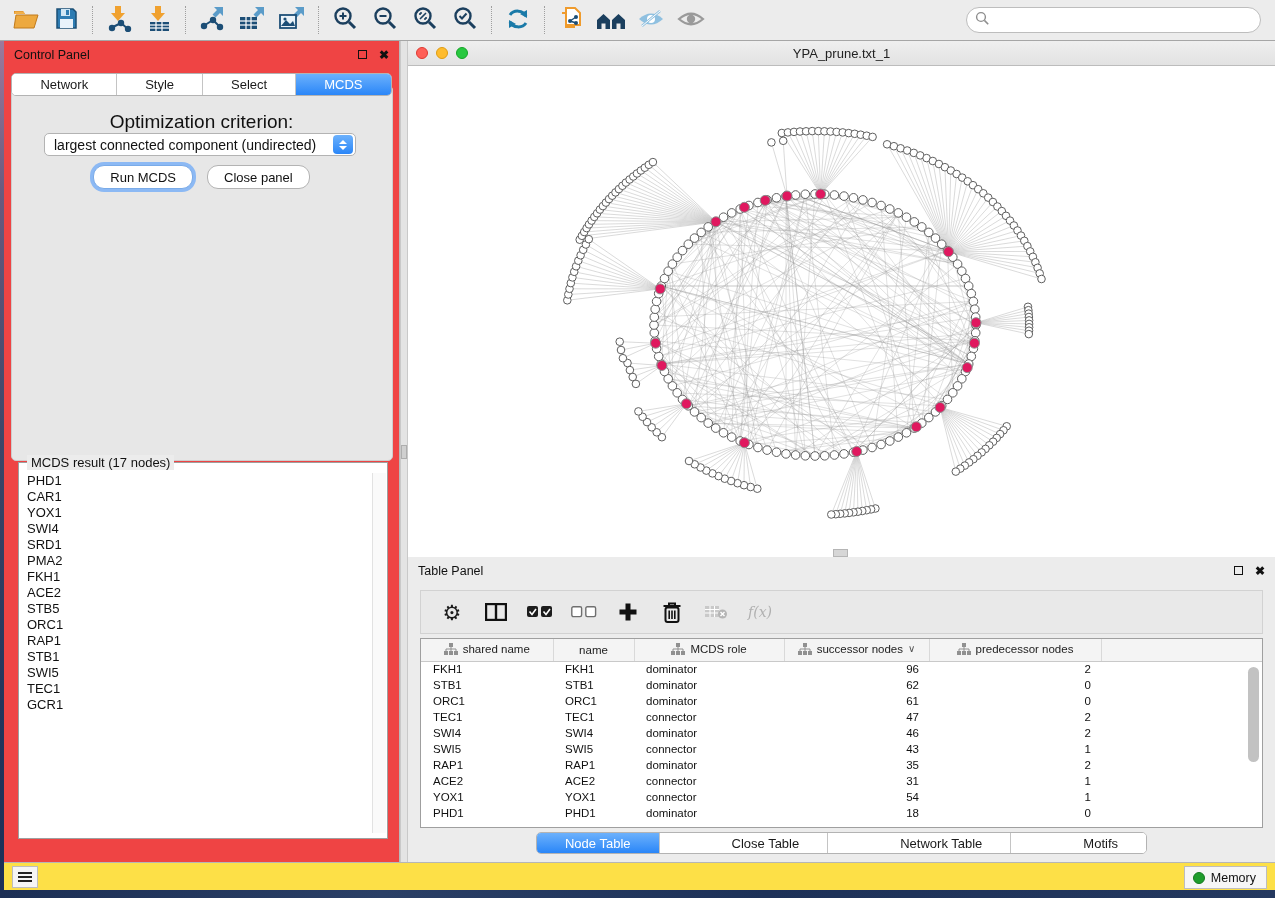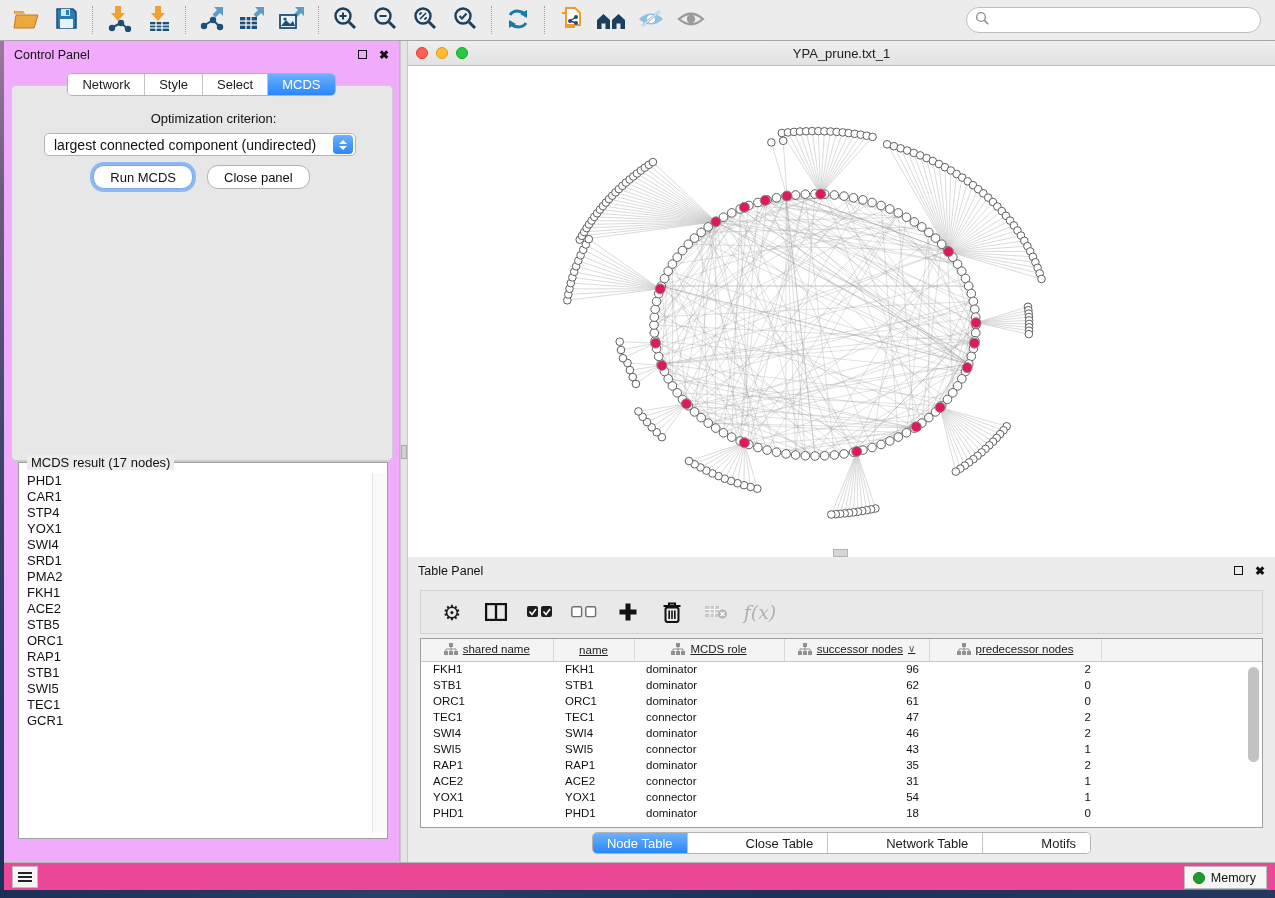--- a/index.html
+++ b/index.html
@@ -16,33 +16,33 @@
   .toolbar { position:absolute; left:0; top:0; width:1275px; height:41px; background:#ececec;
     border-bottom:1px solid #a6a6a6; display:flex; align-items:center; padding-left:6px; }
   .tbtn { width:40px; height:34px; display:flex; align-items:center; justify-content:center; border-radius:4px; }
   .sep { width:1px; height:28px; border-left:1px dotted #9f9f9f; margin:0 6px; }
   .search-wrap { margin-left:auto; margin-right:14px; }
   .search-box { width:295px; height:26px; border:1px solid #bdbdbd; border-radius:13px; background:#fff;
     display:flex; align-items:center; padding-left:8px; }
   .search-box input { border:none; outline:none; flex:1; height:20px; font-size:13px; background:transparent; font-family:"Liberation Sans",sans-serif;}
 
   
-  .control-panel { position:absolute; left:4px; top:41px; width:396px; height:821px; background:#f0abfc; border-right:1px solid #b9b9b9; }
+  .control-panel { position:absolute; left:4px; top:41px; width:396px; height:821px; background:#ef4444; border-right:1px solid #b9b9b9; }
   .panel-header { height:27px; display:flex; align-items:center; padding:0 10px; font-size:12.5px; color:#111; }
   .panel-header .spacer { flex:1; }
   .float-box { width:9px; height:9px; border:1.5px solid #111; display:inline-block; margin-right:12px; }
   .close-x { font-size:12px; font-weight:bold; color:#111; line-height:1; }
   .tab-row { position:absolute; left:0; top:32px; width:100%; display:flex; justify-content:center; z-index:3; }
   .seg { display:flex; border:1px solid #b3b3b3; border-radius:5px; overflow:hidden; background:#fff; height:23px; }
-  .seg-tab { padding:0 14px; display:flex; align-items:center; font-size:13px; color:#1a1a1a; background:#fff; border-right:1px solid #c4c4c4; }
+  .seg-tab { padding:0 28px; display:flex; align-items:center; font-size:13px; color:#1a1a1a; background:#fff; border-right:1px solid #c4c4c4; }
   .seg-tab:last-child { border-right:none; }
   .seg-tab.active { background:linear-gradient(180deg,#6cb1fc,#2a86f8); color:#fff; }
   .cp-card { position:absolute; left:7px; top:44px; width:382px; height:376px; background:#e7e7e7;
     border:1px solid #cdcdcd; border-radius:5px; }
-  .opt-label { position:absolute; left:12px; top:70px; width:100%; text-align:center; font-size:13px; color:#111; }
+  .opt-label { position:absolute; left:0; top:70px; width:100%; text-align:center; font-size:19px; color:#111; }
   .dropdown { position:absolute; left:40px; top:92px; width:312px; height:23px; background:#fff; border:1px solid #b3b3b3;
     border-radius:5px; display:flex; align-items:center; }
   .dropdown .dd-text { flex:1; padding-left:9px; font-size:14px; color:#111; white-space:nowrap; overflow:hidden; }
   .dd-stepper { width:20px; height:19px; margin-right:2px; border-radius:4px;
     background:linear-gradient(180deg,#6cb1fc,#2a86f8); display:flex; flex-direction:column; align-items:center; justify-content:center; gap:2px; }
   .dd-up { width:0; height:0; border-left:4px solid transparent; border-right:4px solid transparent; border-bottom:4px solid #fff; }
   .dd-down { width:0; height:0; border-left:4px solid transparent; border-right:4px solid transparent; border-top:4px solid #fff; }
   .btn-row { position:absolute; left:0; top:124px; width:100%; display:flex; justify-content:center; gap:14px; }
   .aqua-btn { height:24px; padding:0 16px; background:#fff; border:1px solid #b3b3b3; border-radius:11px; font-size:13px;
     display:flex; align-items:center; color:#111; font-family:"Liberation Sans",sans-serif; }
@@ -66,36 +66,36 @@
   .light { width:12px; height:12px; border-radius:50%; }
   .net-title { position:absolute; left:0; width:100%; text-align:center; font-size:13px; color:#222; }
   .net-canvas { position:absolute; left:0; top:25px; width:867px; height:491px; background:#fff; }
 
   
   .table-panel { position:absolute; left:408px; top:557px; width:867px; height:305px; background:#ececec; }
   .tp-toolbar { position:absolute; left:12px; top:33px; width:843px; height:44px; background:#e9e9e9; border:1px solid #d2d2d2;
     display:flex; align-items:center; gap:10px; padding-left:14px; }
   .tp-icon { width:34px; height:32px; display:flex; align-items:center; justify-content:center; }
   .gear-glyph { font-size:21px; color:#1c1c1c; line-height:1; }
-  .fx { font-family:"DejaVu Serif", serif; font-style:italic; color:#b0b0b0; font-size:19px; }
+  .fx { font-family:"DejaVu Serif", serif; font-style:italic; color:#b0b0b0; font-size:14px; }
   .node-table-wrap { position:absolute; left:12px; top:81px; width:843px; height:190px; background:#fff; border:1px solid #9f9f9f; overflow:hidden; }
   table.node-table { border-collapse:collapse; width:100%; table-layout:fixed; }
   .node-table th { height:22px; background:#f4f4f4; border-bottom:1px solid #c9c9c9; border-right:1px solid #d9d9d9;
     font-weight:normal; font-size:11.5px; color:#222; text-align:center; overflow:hidden; white-space:nowrap; }
   .node-table th:last-child { border-right:none; }
   .node-table td { height:16px; font-size:11.5px; color:#111; padding-left:12px; white-space:nowrap; overflow:hidden; }
   .node-table td.num { text-align:right; padding-right:10px; }
-  .th-inner { display:inline-flex; align-items:center; gap:5px;text-decoration:underline; }
+  .th-inner { display:inline-flex; align-items:center; gap:5px; }
   .sort-chev { color:#555; font-size:10px; }
   .table-vscroll { position:absolute; right:3px; top:28px; width:11px; height:95px; background:#c2c2c2; border-radius:6px; }
   .tp-tabs { position:absolute; left:0; top:275px; width:100%; display:flex; justify-content:center; }
   .tp-tabs .seg { height:22px;gap:44px; }
 
   
-  .status-bar { position:absolute; left:4px; top:862px; width:1271px; height:28px; background:#ec4899; border-top:1px solid #b6b6b6;text-align:right; }
+  .status-bar { position:absolute; left:4px; top:862px; width:1271px; height:28px; background:#fde047; border-top:1px solid #b6b6b6;text-align:right; }
   .list-btn { position:absolute; left:8px; top:3px; width:26px; height:22px; background:#f5f5f5; border:1px solid #bdbdbd; display:flex; flex-direction:column; justify-content:center; align-items:center; gap:2px; }
   .list-btn i { display:block; width:14px; height:2px; background:#222; }
   .memory-btn { position:absolute; right:8px; top:3px; height:23px; padding:0 10px 0 8px; background:#f6f6f6; border:1px solid #bdbdbd;
     display:flex; align-items:center; gap:6px; font-size:12.5px; color:#111; }
   .mem-dot { width:12px; height:12px; border-radius:50%; background:#1f9d2c; border:1px solid #157a20; }
 </style>
 </head>
 <body>
 
 <div class="toolbar">
@@ -312,21 +312,20 @@
   </div>
   <div class="btn-row">
     <button class="aqua-btn focused">Run MCDS</button>
     <button class="aqua-btn">Close panel</button>
   </div>
   <div class="mcds-fieldset">
     <span class="mcds-legend">MCDS result (17 nodes)</span>
     <ul class="mcds-list">
         <li>PHD1</li>
         <li>CAR1</li>
-        <li>STP4</li>
         <li>YOX1</li>
         <li>SWI4</li>
         <li>SRD1</li>
         <li>PMA2</li>
         <li>FKH1</li>
         <li>ACE2</li>
         <li>STB5</li>
         <li>ORC1</li>
         <li>RAP1</li>
         <li>STB1</li>

